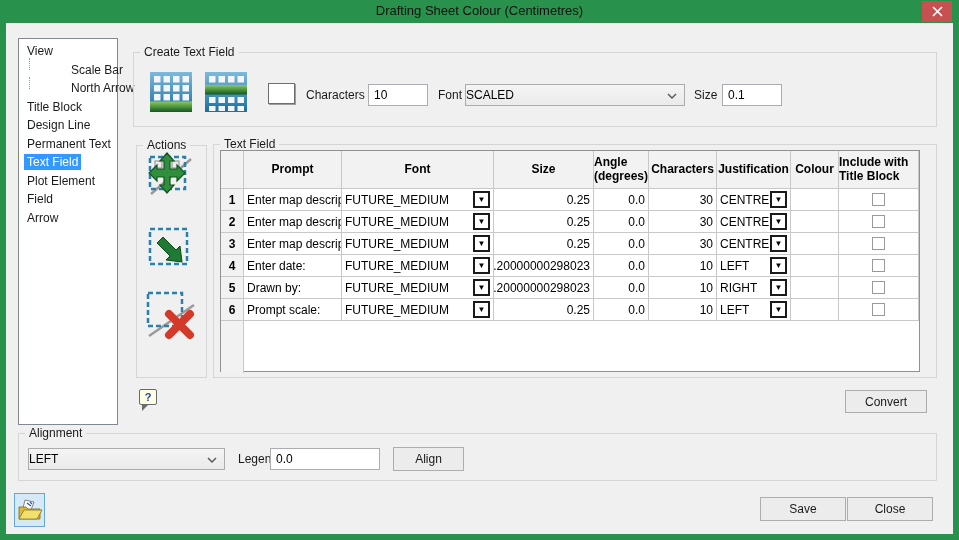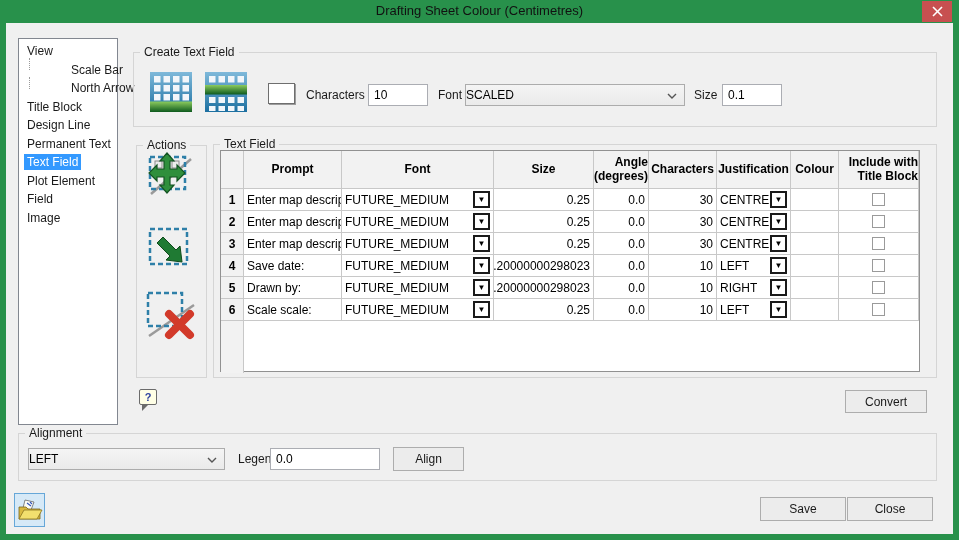--- a/index.html
+++ b/index.html
@@ -43,21 +43,21 @@
   .swatch { position:absolute; left:268px; top:83px; width:27px; height:21px; background:#fff;
             border:1px solid #6e6e6e; box-shadow:1px 1px 0 #9c9c9c; cursor:pointer; }
 
   
   .grid { position:absolute; left:220px; top:150px; width:700px; height:222px; background:#fff; border:1px solid #919191; }
   .hrow, .drow, .frow { display:flex; }
   .hrow { height:38px; }
   .drow { height:22px; }
   .frow { height:52px; }
   .hcell { background:#F2F2F2; border-right:1px solid #C8C8C8; border-bottom:1px solid #C8C8C8;
-           display:flex; align-items:center; justify-content:center; text-align:right;
+           display:flex; align-items:center; justify-content:center; text-align:left;
            font-weight:bold; font-size:12px; line-height:1.1; color:#000; }
   .dcell { border-right:1px solid #C8C8C8; border-bottom:1px solid #C8C8C8; font-size:12px; color:#000;
            display:flex; align-items:center; padding:0 3px; overflow:hidden; white-space:nowrap; }
   .num  { background:#F2F2F2; justify-content:center; font-weight:bold; }
   .ralign { justify-content:flex-end; }
   .col-num{width:23px;} .col-prompt{width:98px;} .col-font{width:152px;} .col-size{width:100px;}
   .col-angle{width:55px;} .col-chars{width:68px;} .col-just{width:74px;} .col-colour{width:48px;} .col-include{width:80px; justify-content:center;}
   .cellbtn { margin-left:auto; width:17px; height:17px; background:#fff; border:2px solid #1a1a1a;
              display:flex; align-items:center; justify-content:center; font-size:8px; color:#000; cursor:pointer; flex:0 0 auto; }
   .checkbox { width:13px; height:13px; background:#fff; border:1px solid #9A9A9A; cursor:pointer; }
@@ -115,21 +115,21 @@
     <div class="tree-item selected">
         <span class="lbl">Text Field</span>
       </div>
     <div class="tree-item">
         <span class="lbl">Plot Element</span>
       </div>
     <div class="tree-item">
         <span class="lbl">Field</span>
       </div>
     <div class="tree-item">
-        <span class="lbl">Image</span>
+        <span class="lbl">Arrow</span>
       </div>
   </div>
 
   <div class="groupbox" style="left:133px; top:52px; width:804px; height:75px;">
     <span class="glabel">Create Text Field</span>
   </div>
 
   <button class="iconbtn" style="left:150px; top:72px; width:42px; height:40px;">
     <svg width="42" height="40" viewBox="0 0 42 40">
       <defs>
@@ -309,21 +309,21 @@
               <span>▼</span>
             </span>
       </div>
       <div class="dcell col-colour"></div>
       <div class="dcell col-include">
         <span class="checkbox"></span>
       </div>
     </div>
         <div class="drow">
       <div class="dcell num col-num">4</div>
-      <div class="dcell col-prompt">Save date:</div>
+      <div class="dcell col-prompt">Enter date:</div>
       <div class="dcell col-font">
         <span style="overflow:hidden;">FUTURE_MEDIUM</span>
         <span class="cellbtn">
               <span>▼</span>
             </span>
       </div>
       <div class="dcell col-size ralign">0.20000000298023</div>
       <div class="dcell col-angle ralign">0.0</div>
       <div class="dcell col-chars ralign">10</div>
       <div class="dcell col-just">
@@ -355,21 +355,21 @@
               <span>▼</span>
             </span>
       </div>
       <div class="dcell col-colour"></div>
       <div class="dcell col-include">
         <span class="checkbox"></span>
       </div>
     </div>
         <div class="drow">
       <div class="dcell num col-num">6</div>
-      <div class="dcell col-prompt">Scale scale:</div>
+      <div class="dcell col-prompt">Prompt scale:</div>
       <div class="dcell col-font">
         <span style="overflow:hidden;">FUTURE_MEDIUM</span>
         <span class="cellbtn">
               <span>▼</span>
             </span>
       </div>
       <div class="dcell col-size ralign">0.25</div>
       <div class="dcell col-angle ralign">0.0</div>
       <div class="dcell col-chars ralign">10</div>
       <div class="dcell col-just">

